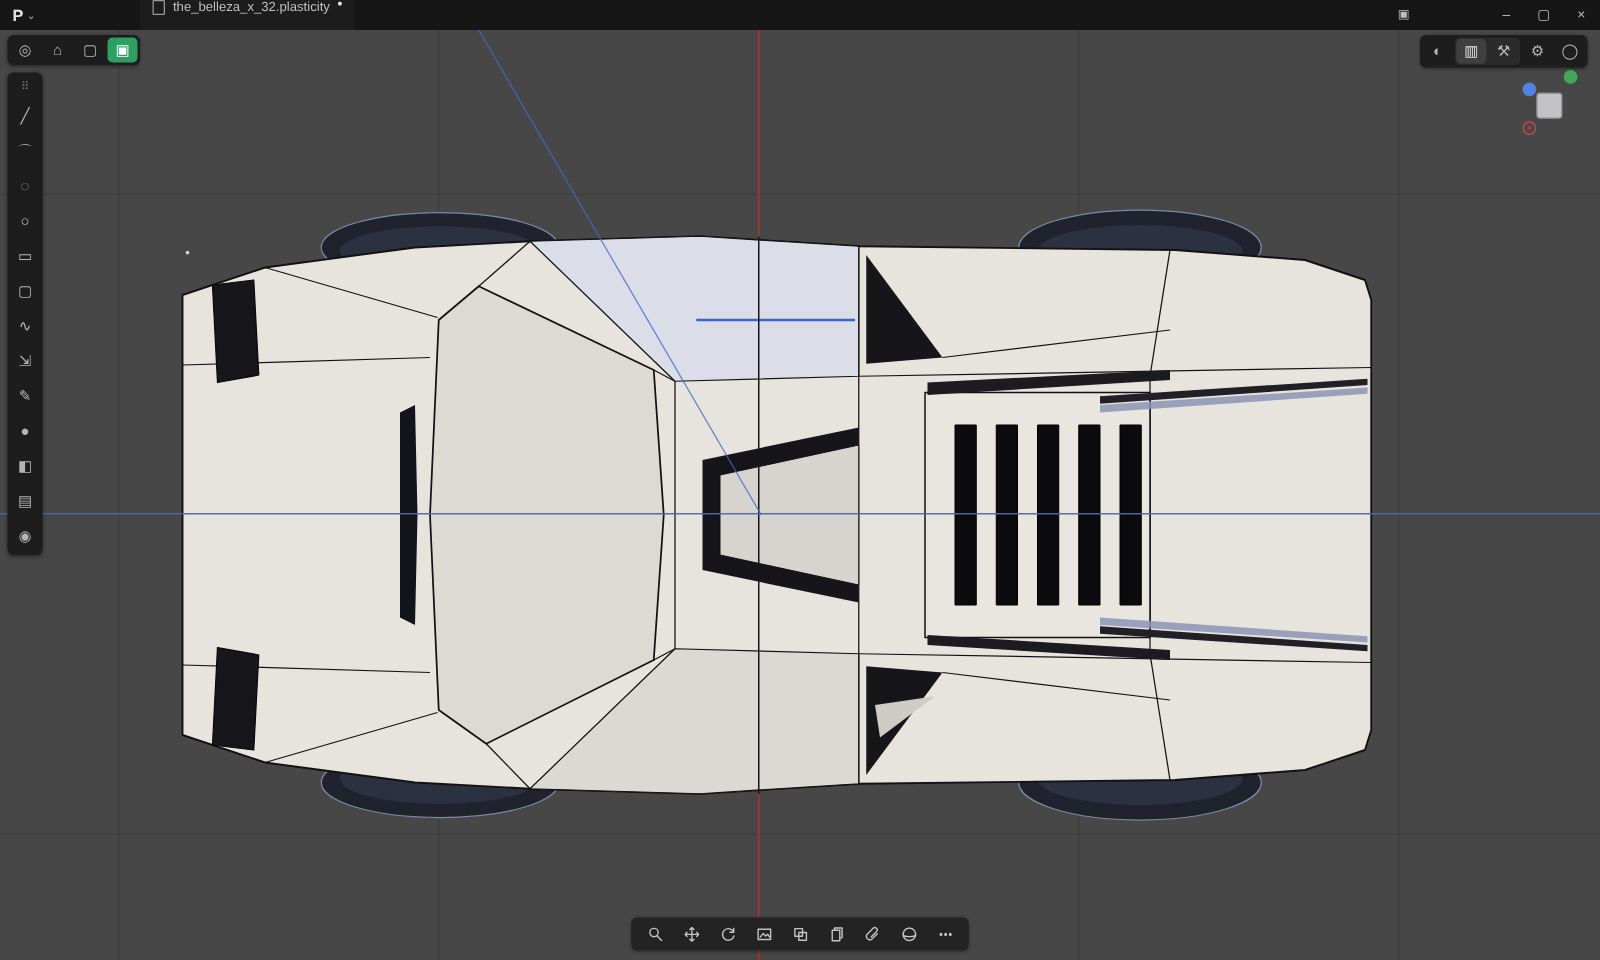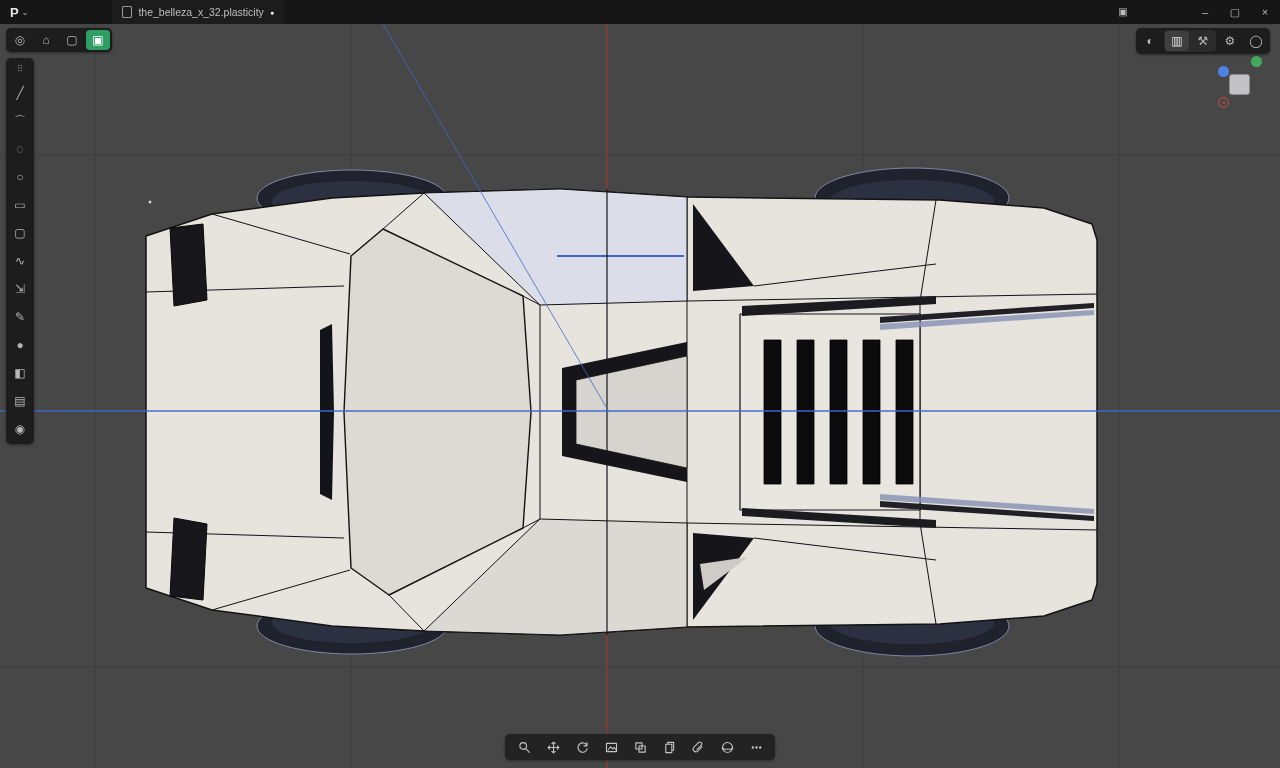--- a/index.html
+++ b/index.html
@@ -5,21 +5,21 @@
   html,body{margin:0;padding:0;width:1280px;height:768px;overflow:hidden;
     background:#474747;font-family:"Liberation Sans",sans-serif;
     -webkit-user-select:none;user-select:none;}
 
   
   .titlebar{position:absolute;top:0;left:0;width:1280px;height:24px;
     background:#161616;display:flex;align-items:center;color:#c8c8c8;z-index:50;}
   .logo{display:flex;align-items:center;gap:3px;padding:0 10px;font-weight:bold;
     font-size:13px;color:#e6e6e6;}
   .logo .chev{font-size:8px;color:#8a8a8a;}
-  .doc-tab{display:flex;align-items:center;gap:6px;margin-left:74px;height:24px;
+  .doc-tab{display:flex;gap:6px;margin-left:74px;height:24px;
     padding:0 10px;font-size:10.5px;color:#bfbfbf;background:#1c1c1c;}
   .doc-icon{width:8px;height:10px;border:1px solid #9a9a9a;border-radius:1px;}
   .mod-dot{font-size:7px;color:#f0f0f0;}
   .title-right{margin-left:auto;display:flex;align-items:center;height:24px;}
   .win-controls{display:flex;align-items:center;height:24px;}
   .win-controls .tbtn{width:30px;height:24px;border-radius:0;font-size:11px;color:#bdbdbd;}
   .win-controls .tbtn:first-child{margin-right:52px;font-size:10px;}
 
   
   .tbtn{width:24px;height:20px;display:flex;align-items:center;justify-content:center;

